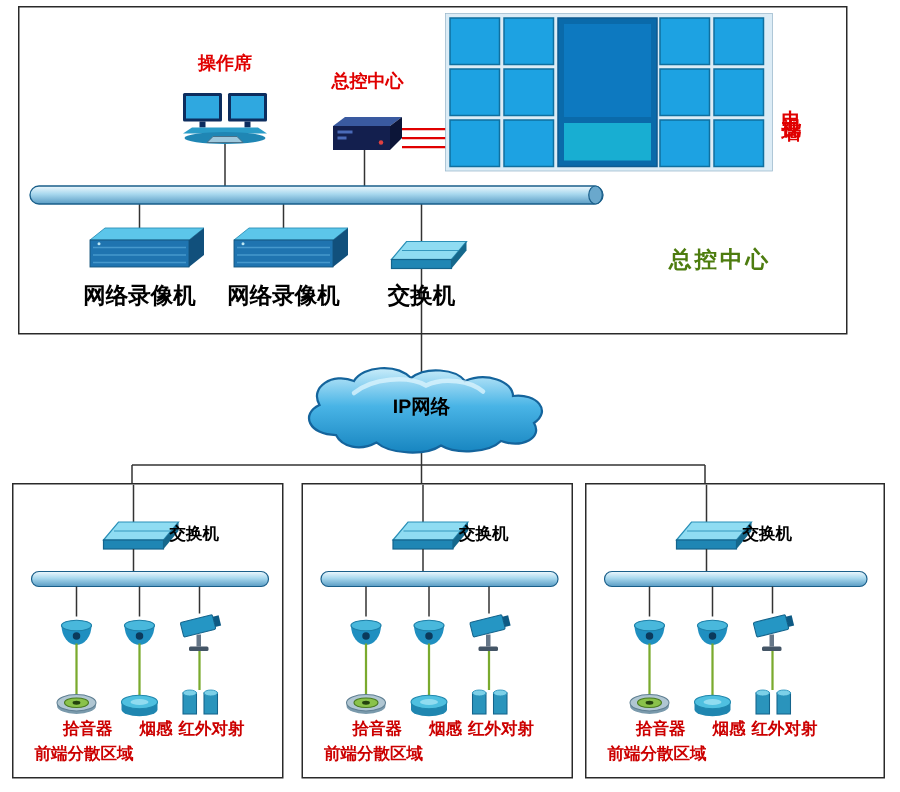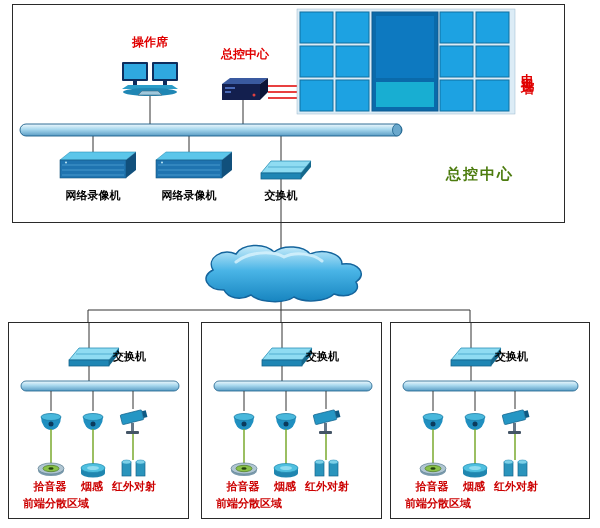--- a/index.html
+++ b/index.html
@@ -3,31 +3,31 @@
 <meta charset="utf-8">
 <style>
   *{margin:0;padding:0;box-sizing:border-box}
   html,body{background:#fff}
   body{font-family:"Liberation Sans","DejaVu Sans",sans-serif}
   .stage{position:relative;width:600px;height:528px;background:#fff;overflow:hidden}
   .stage svg{display:block}
   .abs{position:absolute}
   .lbl{position:absolute;white-space:nowrap;line-height:1.15}
   .red{color:#e00000;font-weight:bold;font-size:12px;text-align:center}
-  .blk{color:#000;font-weight:bold;font-size:11px;text-align:center}
+  .blk{color:#000;font-weight:bold;font-size:15px;text-align:center}
   .cc{color:#4d7c0f;font-weight:bold;font-size:15px;text-align:center;letter-spacing:2px}
   .ip{color:#000;font-weight:bold;font-size:13px;text-align:center}
   .vert{writing-mode:vertical-rl;text-orientation:upright;letter-spacing:4px}
   .topbox{position:absolute;left:12px;top:4px;width:553px;height:219px;border:1px solid #2a2a2a}
   .zone{position:absolute;top:322px;height:197px;border:1px solid #2a2a2a;background:#fff}
   .wire{stroke:#333;stroke-width:1}
   .rlink{stroke:#e00000;stroke-width:1.5}
   .glink{stroke:#7aaa2e;stroke-width:1.5}
   .zswitch{left:104px;top:27px;width:66px;color:#000;font-weight:bold;font-size:11px;text-align:left}
-  .zred{top:157px;color:#cc0000;font-weight:bold;font-size:11px;text-align:center}
+  .zred{top:157px;color:#cc0000;font-weight:bold;font-size:11px;text-align:right}
   .zarea{left:14px;top:174px;width:116px;color:#cc0000;font-weight:bold;font-size:11px;}
 </style>
 </head>
 <body>
 
 <div class="stage">
 
   <svg class="abs" style="left:0;top:0" width="600" height="528" viewBox="0 0 600 528">
     <defs>
       <linearGradient id="busGrad" x1="0" y1="0" x2="0" y2="1">
@@ -141,20 +141,21 @@
 
   <div class="topbox"></div>
 
   <div class="lbl red" style="left:116px;top:36px;width:68px">操作席</div>
   <div class="lbl red" style="left:208px;top:48px;width:74px">总控中心</div>
   <div class="lbl red vert" style="left:519px;top:30px;height:78px;font-size:13px">电视墙</div>
   <div class="lbl blk" style="left:51px;top:189px;width:84px">网络录像机</div>
   <div class="lbl blk" style="left:147px;top:189px;width:84px">网络录像机</div>
   <div class="lbl blk" style="left:251px;top:189px;width:60px">交换机</div>
   <div class="lbl cc" style="left:430px;top:165px;width:100px">总控中心</div>
+  <div class="lbl ip" style="left:231px;top:264px;width:100px">IP网络</div>
 
   <div class="zone" style="left:8px;width:181px">
     <svg width="179" height="195" viewBox="0 0 179 195">
       <line class="wire" x1="80" y1="0" x2="80" y2="25"></line>
       <g transform="translate(60,25)">
         <polygon points="0,12 10,0 50,0 40,12" fill="#8fdcf2" stroke="#2a90b8" stroke-width="0.8"></polygon>
         <line x1="7" y1="6" x2="45" y2="6" stroke="#2a90b8" stroke-width="0.6"></line>
         <rect x="0" y="12" width="40" height="6" fill="#1f86b4" stroke="#14648c" stroke-width="0.8"></rect>
         <polygon points="40,18 40,12 50,0 50,6" fill="#15688c"></polygon>
       </g>

